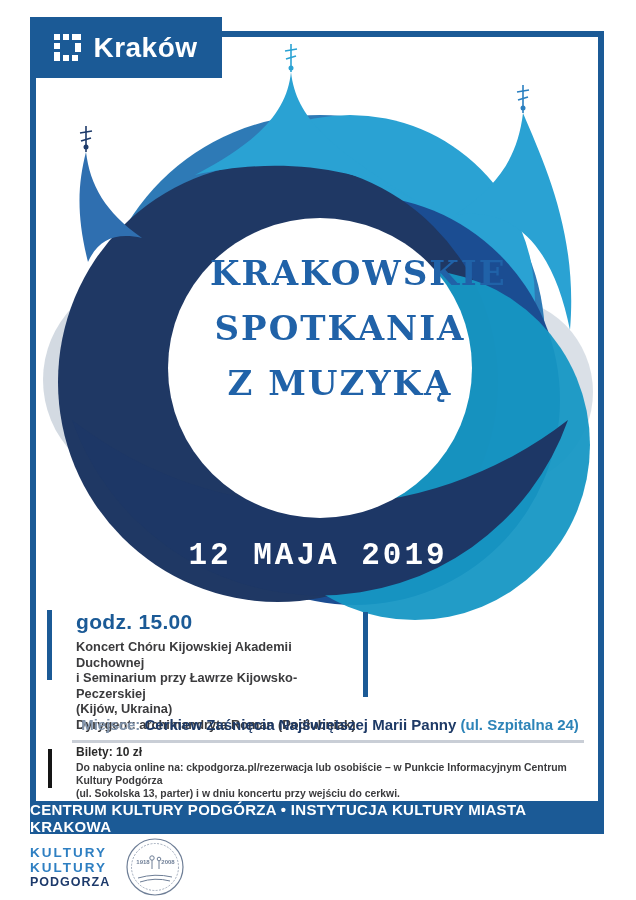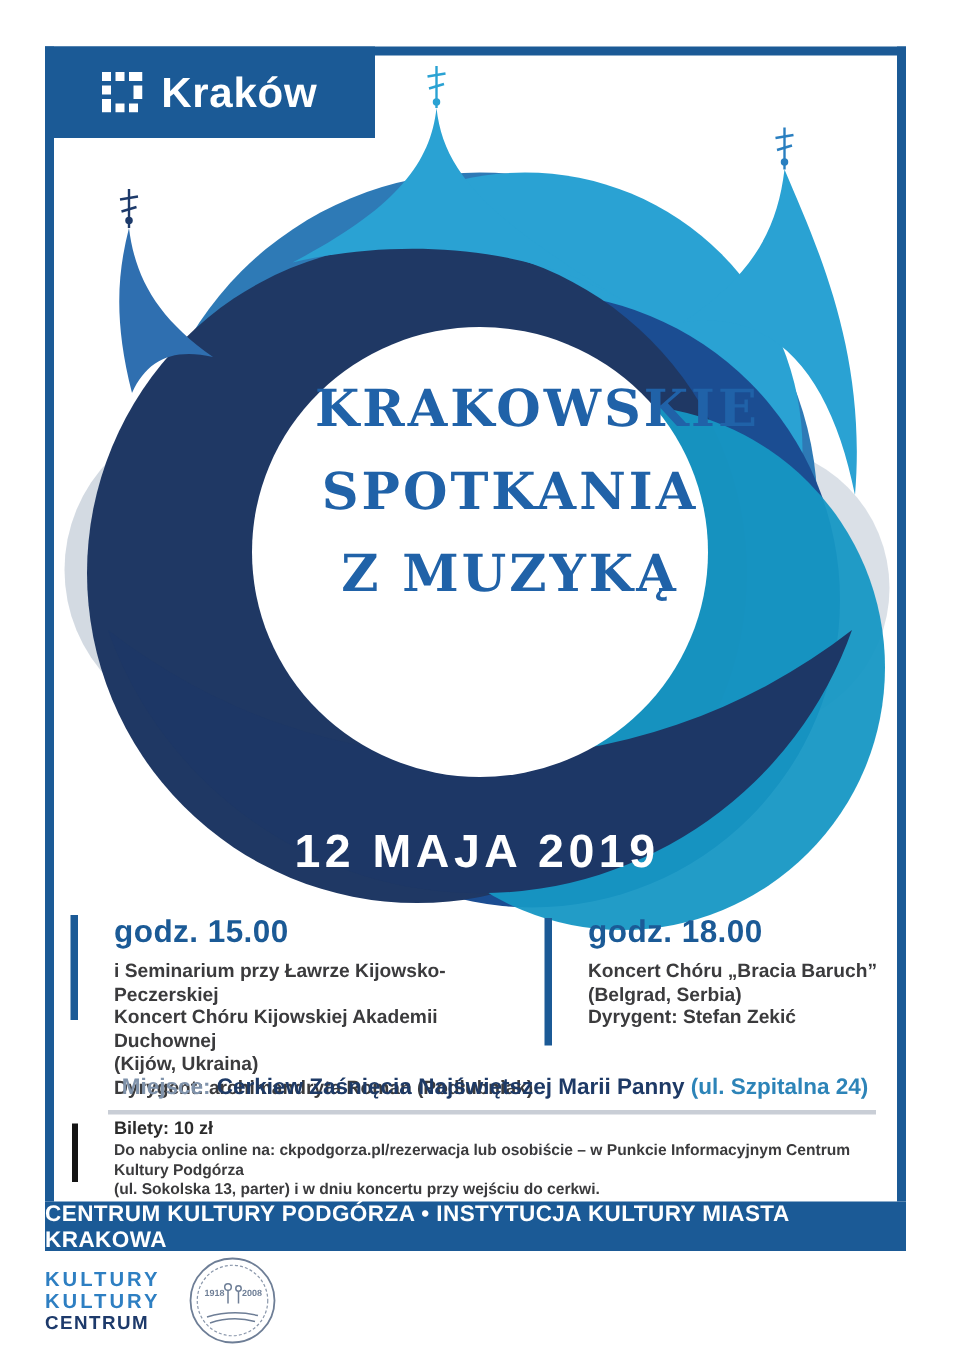--- a/index.html
+++ b/index.html
@@ -4,34 +4,34 @@
 <style>
   * { margin:0; padding:0; box-sizing:border-box; }
   html,body { width:636px; height:900px; background:#ffffff; font-family:"Liberation Sans", sans-serif; }
   .poster { position:relative; width:636px; height:900px; background:#ffffff; overflow:hidden; }
 
   
   .frame { position:absolute; left:30px; top:31px; width:574px; height:770px;
            border-top:6px solid #1b5a96; border-left:6px solid #1b5a96; border-right:6px solid #1b5a96; }
 
   
-  .brand-box { position:absolute; left:30px; top:31px; width:220px; height:61px; background:#1b5a96;
+  .brand-box { position:absolute; left:30px; top:17px; width:192px; height:61px; background:#1b5a96;
                display:flex; align-items:center; justify-content:center; gap:12px; z-index:6; }
   .brand-text { color:#ffffff; font-size:28px; font-weight:bold; letter-spacing:.5px; }
 
   
   .artwork { position:absolute; left:0; top:30px; width:636px; height:600px; z-index:2; }
 
   
   .title { position:absolute; left:170px; top:246px; width:300px; text-align:center; z-index:3; }
   .title-line { font-family:"DejaVu Serif", serif; font-weight:bold; font-size:34px; line-height:55px;
                 color:#2062a8; letter-spacing:2px;margin-left:40px; }
 
   .date { position:absolute; left:0; top:538px; width:636px; text-align:center; z-index:3;
-          font-family:Liberation Sans, sans-serif; font-weight:bold; font-size:31px; color:#ffffff; letter-spacing:3px;margin-top:12px; }
+          font-family:Liberation Mono, monospace; font-weight:bold; font-size:31px; color:#ffffff; letter-spacing:3px; }
 
   
   .schedule-accent { position:absolute; left:47px; top:610px; width:5px; height:70px; background:#1b5a96; z-index:4; }
   .schedule-divider { position:absolute; left:363px; top:612px; width:5px; height:85px; background:#1b5a96; z-index:4; }
   .col { position:absolute; top:610px; z-index:4; }
   .col-left { left:76px; width:286px; }
   .col-right { left:392px; width:206px; }
   .time { color:#1b5a96; font-size:21px; font-weight:bold; letter-spacing:.3px; margin-bottom:5px; }
   .sched-line { color:#3b3b3d; font-size:12.8px; font-weight:bold; line-height:15.5px; }
 
@@ -128,32 +128,26 @@
     <div class="title-line">Z MUZYKĄ</div>
   </div>
 
   <div class="date">12 MAJA 2019</div>
 
   <div class="schedule-accent"></div>
   <div class="schedule-divider"></div>
 
   <div class="col col-left">
     <div class="time">godz. 15.00</div>
+    <div class="sched-line">Koncert Chóru Kijowskiej Akademii Duchownej</div>
     <div class="sched-line">i Seminarium przy Ławrze Kijowsko-Peczerskiej</div>
-    <div class="sched-line">Koncert Chóru Kijowskiej Akademii Duchownej</div>
     <div class="sched-line">(Kijów, Ukraina)</div>
     <div class="sched-line">Dyrygent: archimandryta Roman (Podłubniak)</div>
   </div>
 
-  <div class="col col-right">
-    <div class="time">godz. 18.00</div>
-    <div class="sched-line">Koncert Chóru „Bracia Baruch”</div>
-    <div class="sched-line">(Belgrad, Serbia)</div>
-    <div class="sched-line">Dyrygent: Stefan Zekić</div>
-  </div>
 
   <div class="venue">
     <span class="venue-label">Miejsce:</span>
     <span class="venue-name">Cerkiew Zaśnięcia Najświętszej Marii Panny</span>
     <span class="venue-address">(ul. Szpitalna 24)</span>
   </div>
   <div class="venue-underline"></div>
 
   <div class="tickets-accent"></div>
   <div class="tickets">
@@ -162,21 +156,21 @@
     <div class="tickets-line">(ul. Sokolska 13, parter) i w dniu koncertu przy wejściu do cerkwi.</div>
   </div>
 
   <div class="footer-bar">
     <span class="footer-bar-text">CENTRUM KULTURY PODGÓRZA • INSTYTUCJA KULTURY MIASTA KRAKOWA</span>
   </div>
 
   <div class="ckp-logo">
     <div class="ckp-top">KULTURY</div>
     <div class="ckp-top">KULTURY</div>
-    <div class="ckp-bottom">CENTRUM</div>
+    <div class="ckp-bottom">PODGORZA</div>
   </div>
 
   <svg class="seal" viewBox="0 0 62 62">
     <circle cx="31" cy="31" r="28" fill="#ffffff" stroke="#6e7e96" stroke-width="1.2"></circle>
     <circle cx="31" cy="31" r="23.5" fill="none" stroke="#8a97ab" stroke-width="0.8" stroke-dasharray="2,1.4"></circle>
     <text x="19" y="28" font-size="6" font-weight="bold" fill="#6e7e96" text-anchor="middle">1918</text>
     <text x="44" y="28" font-size="6" font-weight="bold" fill="#6e7e96" text-anchor="middle">2008</text>
     <g stroke="#6e7e96" stroke-width="1" fill="none">
       <circle cx="28" cy="22" r="2.2"></circle>
       <line x1="28" y1="24" x2="28" y2="33"></line>

